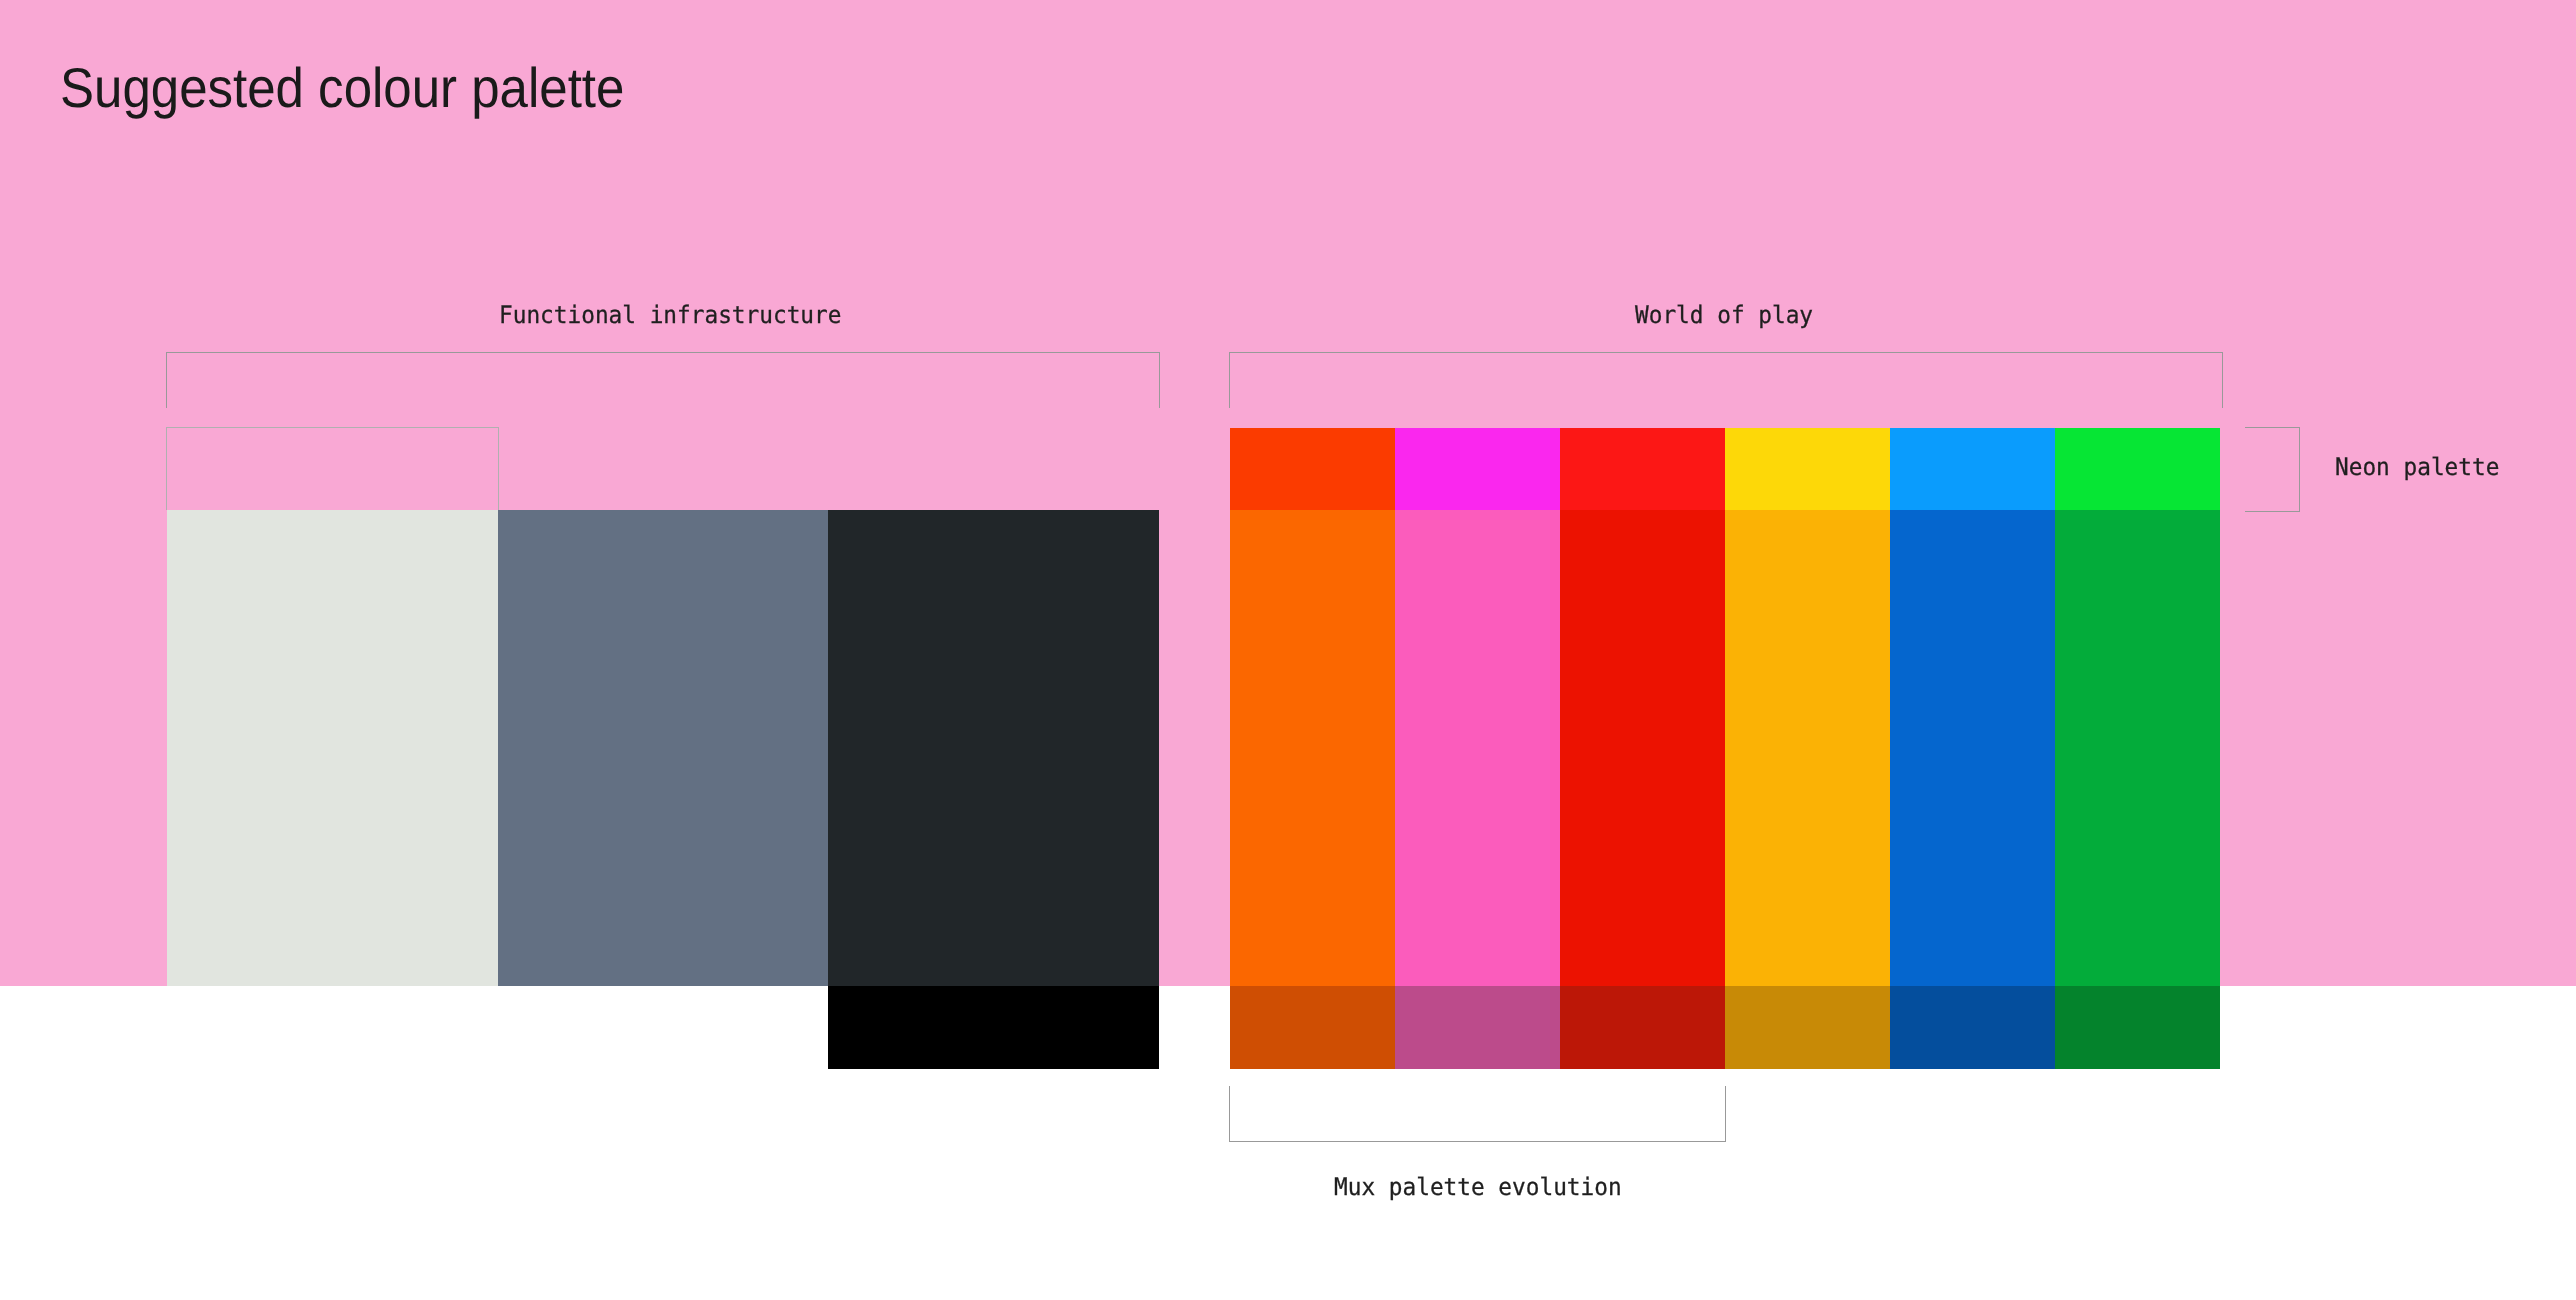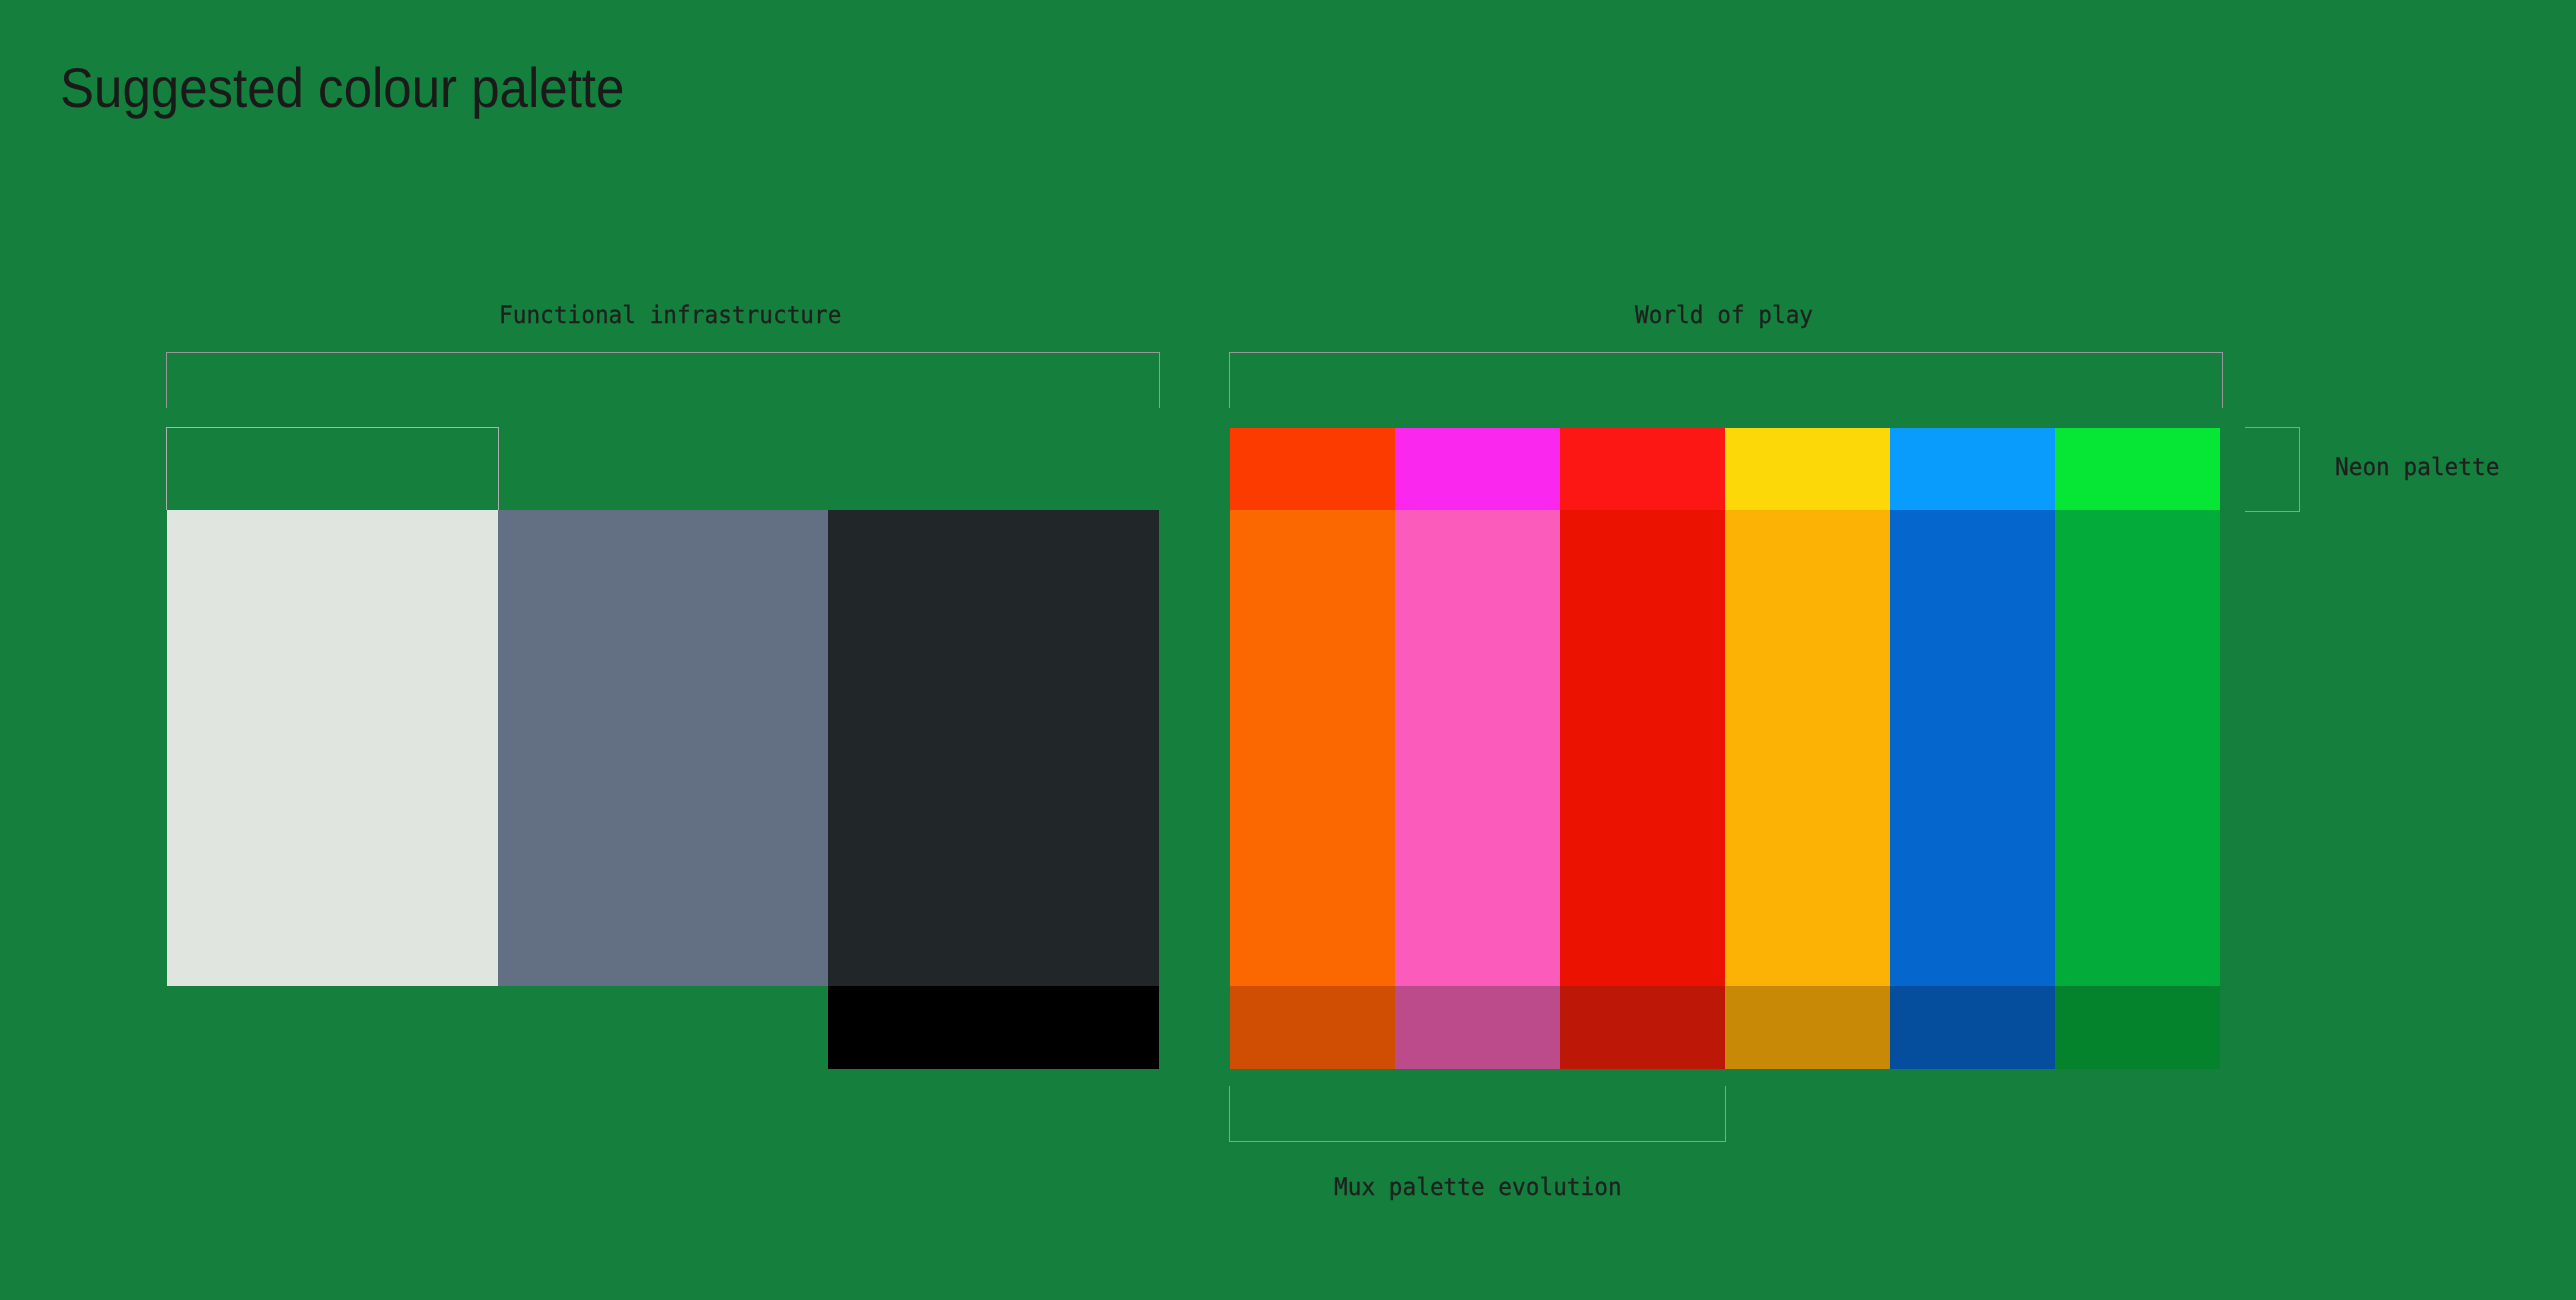--- a/index.html
+++ b/index.html
@@ -1,21 +1,21 @@
 <!DOCTYPE html>
 <html style="font-size:10.7px"><head>
 <meta charset="utf-8">
 <style>
   html,body{margin:0;padding:0;}
   body{width:2576px;height:1300px;background:#ffffff;overflow:hidden;
        font-family:"Liberation Sans",sans-serif;
        -webkit-font-smoothing:antialiased;
        text-rendering:geometricPrecision;}
 
-  .page{position:absolute;left:0;top:0;width:2576px;height:1300px;background:#15803d;}
+  .page{position:absolute;left:0;top:0;width:2576px;height:986px;background:#f9a8d4;}
 
   
   .title{position:absolute;left:60px;top:60px;font-size:56px;line-height:56px;
          color:#1a1a1a;white-space:nowrap;
          transform:scaleX(0.911) translateZ(0);transform-origin:0 0;}
 
   .lbl{position:absolute;font-family:"DejaVu Sans Mono",monospace;
        font-size:24px;line-height:24px;color:#1f1f1f;white-space:nowrap;
        -webkit-text-stroke:0.3px #1f1f1f;
        transform:scaleX(0.948) translateZ(0);transform-origin:0 0;}

